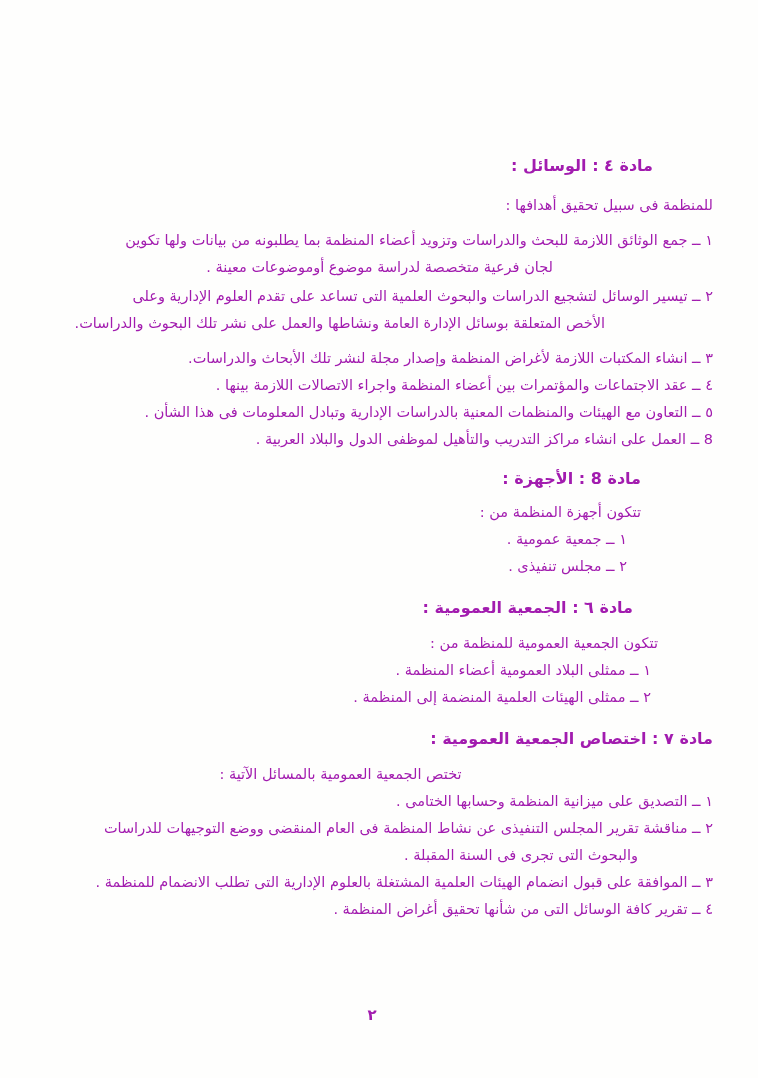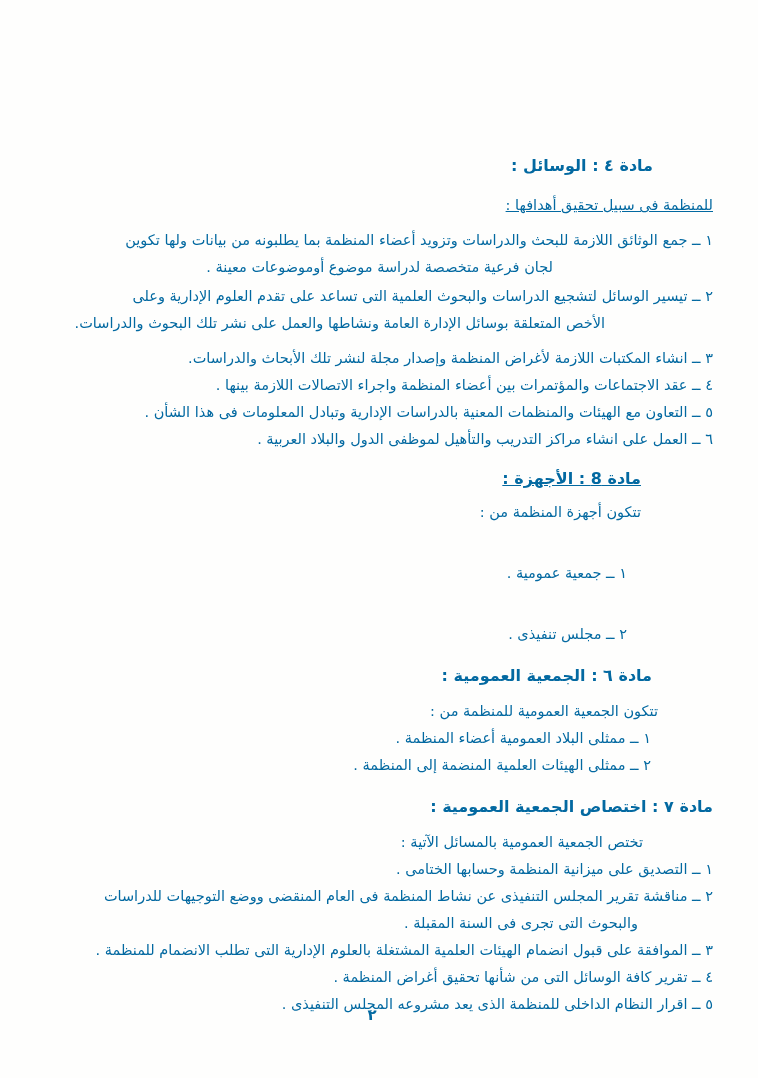--- a/index.html
+++ b/index.html
@@ -1,21 +1,21 @@
 <!DOCTYPE html>
 <html lang="ar" dir="rtl"><head>
 <meta charset="utf-8">
 <style>
   html,body{margin:0;padding:0;background:#ffffff;}
   .page{
     position:relative;
     width:758px;height:1078px;
     background:#fefefdff;
     font-family:"DejaVu Sans", sans-serif;
-    color:#0369a1;
+    color:#a21caf;
     direction:rtl;
     overflow:hidden;
   }
   .content{
     position:absolute;
     top:152px;right:45px;left:38px;
   }
   .heading{
     font-size:16px;
     font-weight:bold;
@@ -25,34 +25,34 @@
   }
   .line{
     font-size:14.5px;
     line-height:27px;
     margin:0;
     white-space:nowrap;
   }
   
   .mr60{margin-right:60px;}
   .mr72{margin-right:72px;}
-  .mr86{margin-right:86px;margin-top:34px;}
-  .mr52{margin-right:61px;}
+  .mr86{margin-right:86px;}
+  .mr52{margin-right:80px;}
   .mr55{margin-right:55px;}
   .mr62{margin-right:62px;}
-  .mr70{margin-right:70px;}
+  .mr70{margin-right:70px;text-align:center;}
   .mr75{margin-right:75px;}
   .mr130{margin-right:108px;}
   .mr160{margin-right:160px;}
   
   .mt4{margin-top:8px;}
   .mt6{margin-top:6px;}
   .mt8{margin-top:8px;}
   .mt10{margin-top:2px;}
-  .mt12{margin-top:12px;text-decoration:underline;}
+  .mt12{margin-top:12px;}
   .mt14{margin-top:14px;}
   .page-number{
     position:absolute;
     top:1006px;left:0;right:14px;
     text-align:center;
     font-size:15px;
     font-weight:bold;
   }
 </style>
 </head>
@@ -64,21 +64,21 @@
     <section>
       <h2 class="heading mr60">مادة ٤ : الوسائل :</h2>
       <p class="line mt12">للمنظمة فى سبيل تحقيق أهدافها :</p>
       <p class="line mt4">١ ــ جمع الوثائق اللازمة للبحث والدراسات وتزويد أعضاء المنظمة بما يطلبونه من بيانات ولها تكوين</p>
       <p class="line mr160">لجان فرعية متخصصة لدراسة موضوع أوموضوعات معينة .</p>
       <p class="line mt10">٢ ــ تيسير الوسائل لتشجيع الدراسات والبحوث العلمية التى تساعد على تقدم العلوم الإدارية وعلى</p>
       <p class="line mr130">الأخص المتعلقة بوسائل الإدارة العامة ونشاطها والعمل على نشر تلك البحوث والدراسات.</p>
       <p class="line mt8">٣ ــ انشاء المكتبات اللازمة لأغراض المنظمة وإصدار مجلة لنشر تلك الأبحاث والدراسات.</p>
       <p class="line">٤ ــ عقد الاجتماعات والمؤتمرات بين أعضاء المنظمة واجراء الاتصالات اللازمة بينها .</p>
       <p class="line">٥ ــ التعاون مع الهيئات والمنظمات المعنية بالدراسات الإدارية وتبادل المعلومات فى هذا الشأن .</p>
-      <p class="line">٦ ــ العمل على انشاء مراكز التدريب والتأهيل لموظفى الدول والبلاد العربية .</p>
+      <p class="line">8 ــ العمل على انشاء مراكز التدريب والتأهيل لموظفى الدول والبلاد العربية .</p>
     </section>
 
     <section>
       <h2 class="heading mr72 mt12">مادة 8 : الأجهزة :</h2>
       <p class="line mr72 mt6">تتكون أجهزة المنظمة من :</p>
       <p class="line mr86">١ ــ جمعية عمومية .</p>
       <p class="line mr86">٢ ــ مجلس تنفيذى .</p>
     </section>
 
     <section>
@@ -89,19 +89,18 @@
     </section>
 
     <section>
       <h2 class="heading mt14">مادة ٧ : اختصاص الجمعية العمومية :</h2>
       <p class="line mr70 mt4">تختص الجمعية العمومية بالمسائل الآتية :</p>
       <p class="line">١ ــ التصديق على ميزانية المنظمة وحسابها الختامى .</p>
       <p class="line">٢ ــ مناقشة تقرير المجلس التنفيذى عن نشاط المنظمة فى العام المنقضى ووضع التوجيهات للدراسات</p>
       <p class="line mr75">والبحوث التى تجرى فى السنة المقبلة .</p>
       <p class="line">٣ ــ الموافقة على قبول انضمام الهيئات العلمية المشتغلة بالعلوم الإدارية التى تطلب الانضمام للمنظمة .</p>
       <p class="line">٤ ــ تقرير كافة الوسائل التى من شأنها تحقيق أغراض المنظمة .</p>
-      <p class="line">٥ ــ اقرار النظام الداخلى للمنظمة الذى يعد مشروعه المجلس التنفيذى .</p>
     </section>
 
   </div>
 
   <div class="page-number">٢</div>
 </div>
 
 </body></html>

